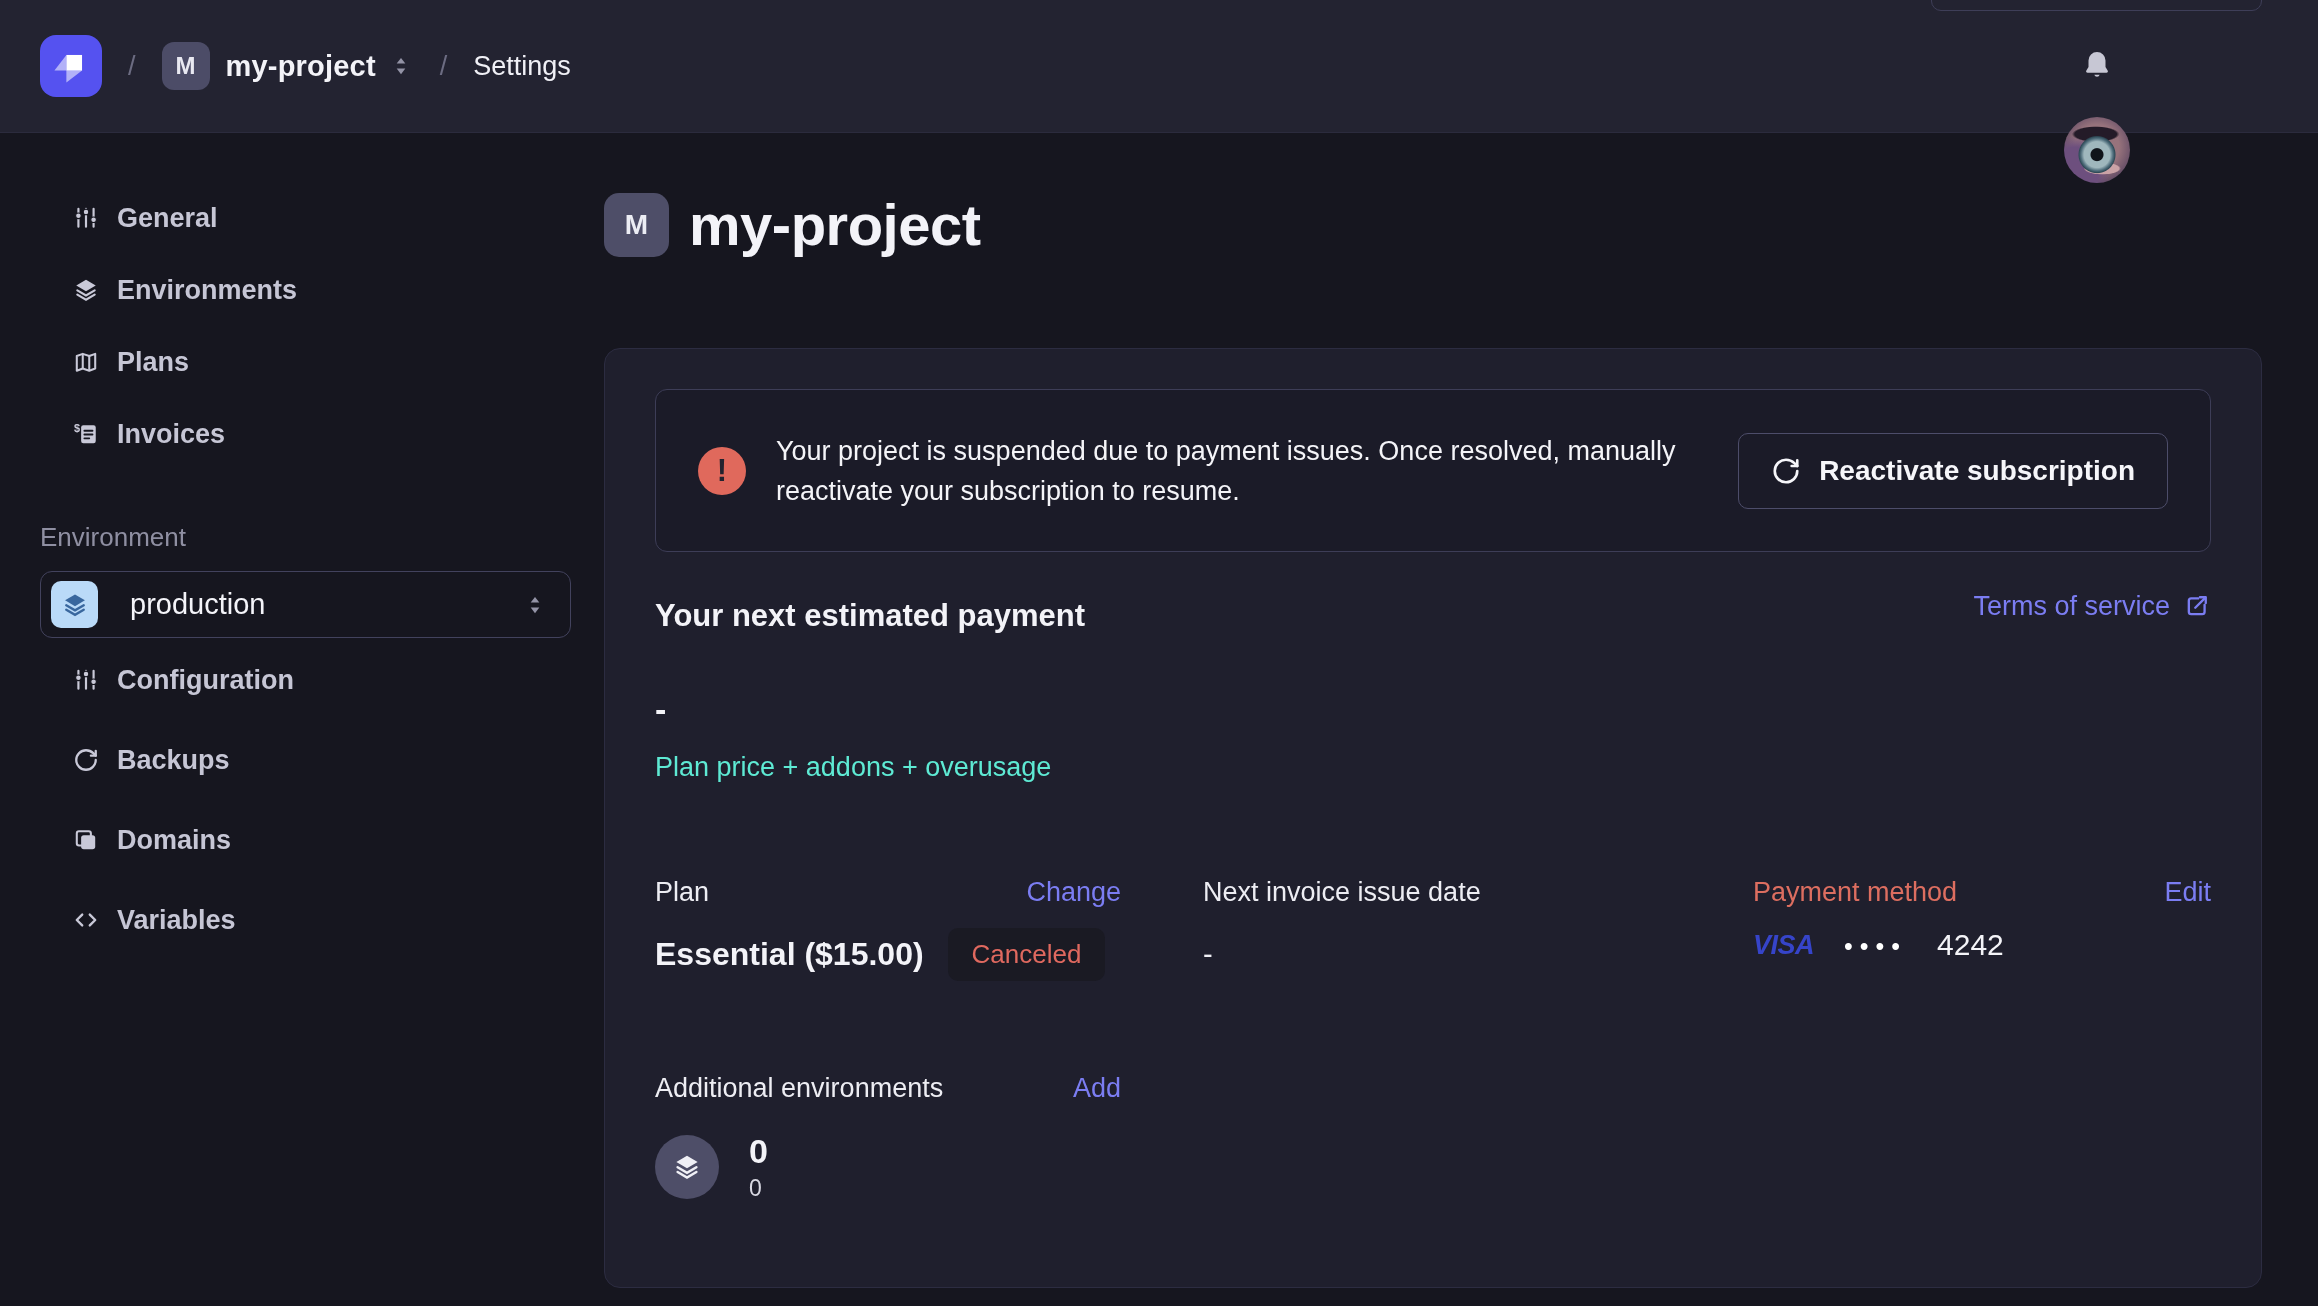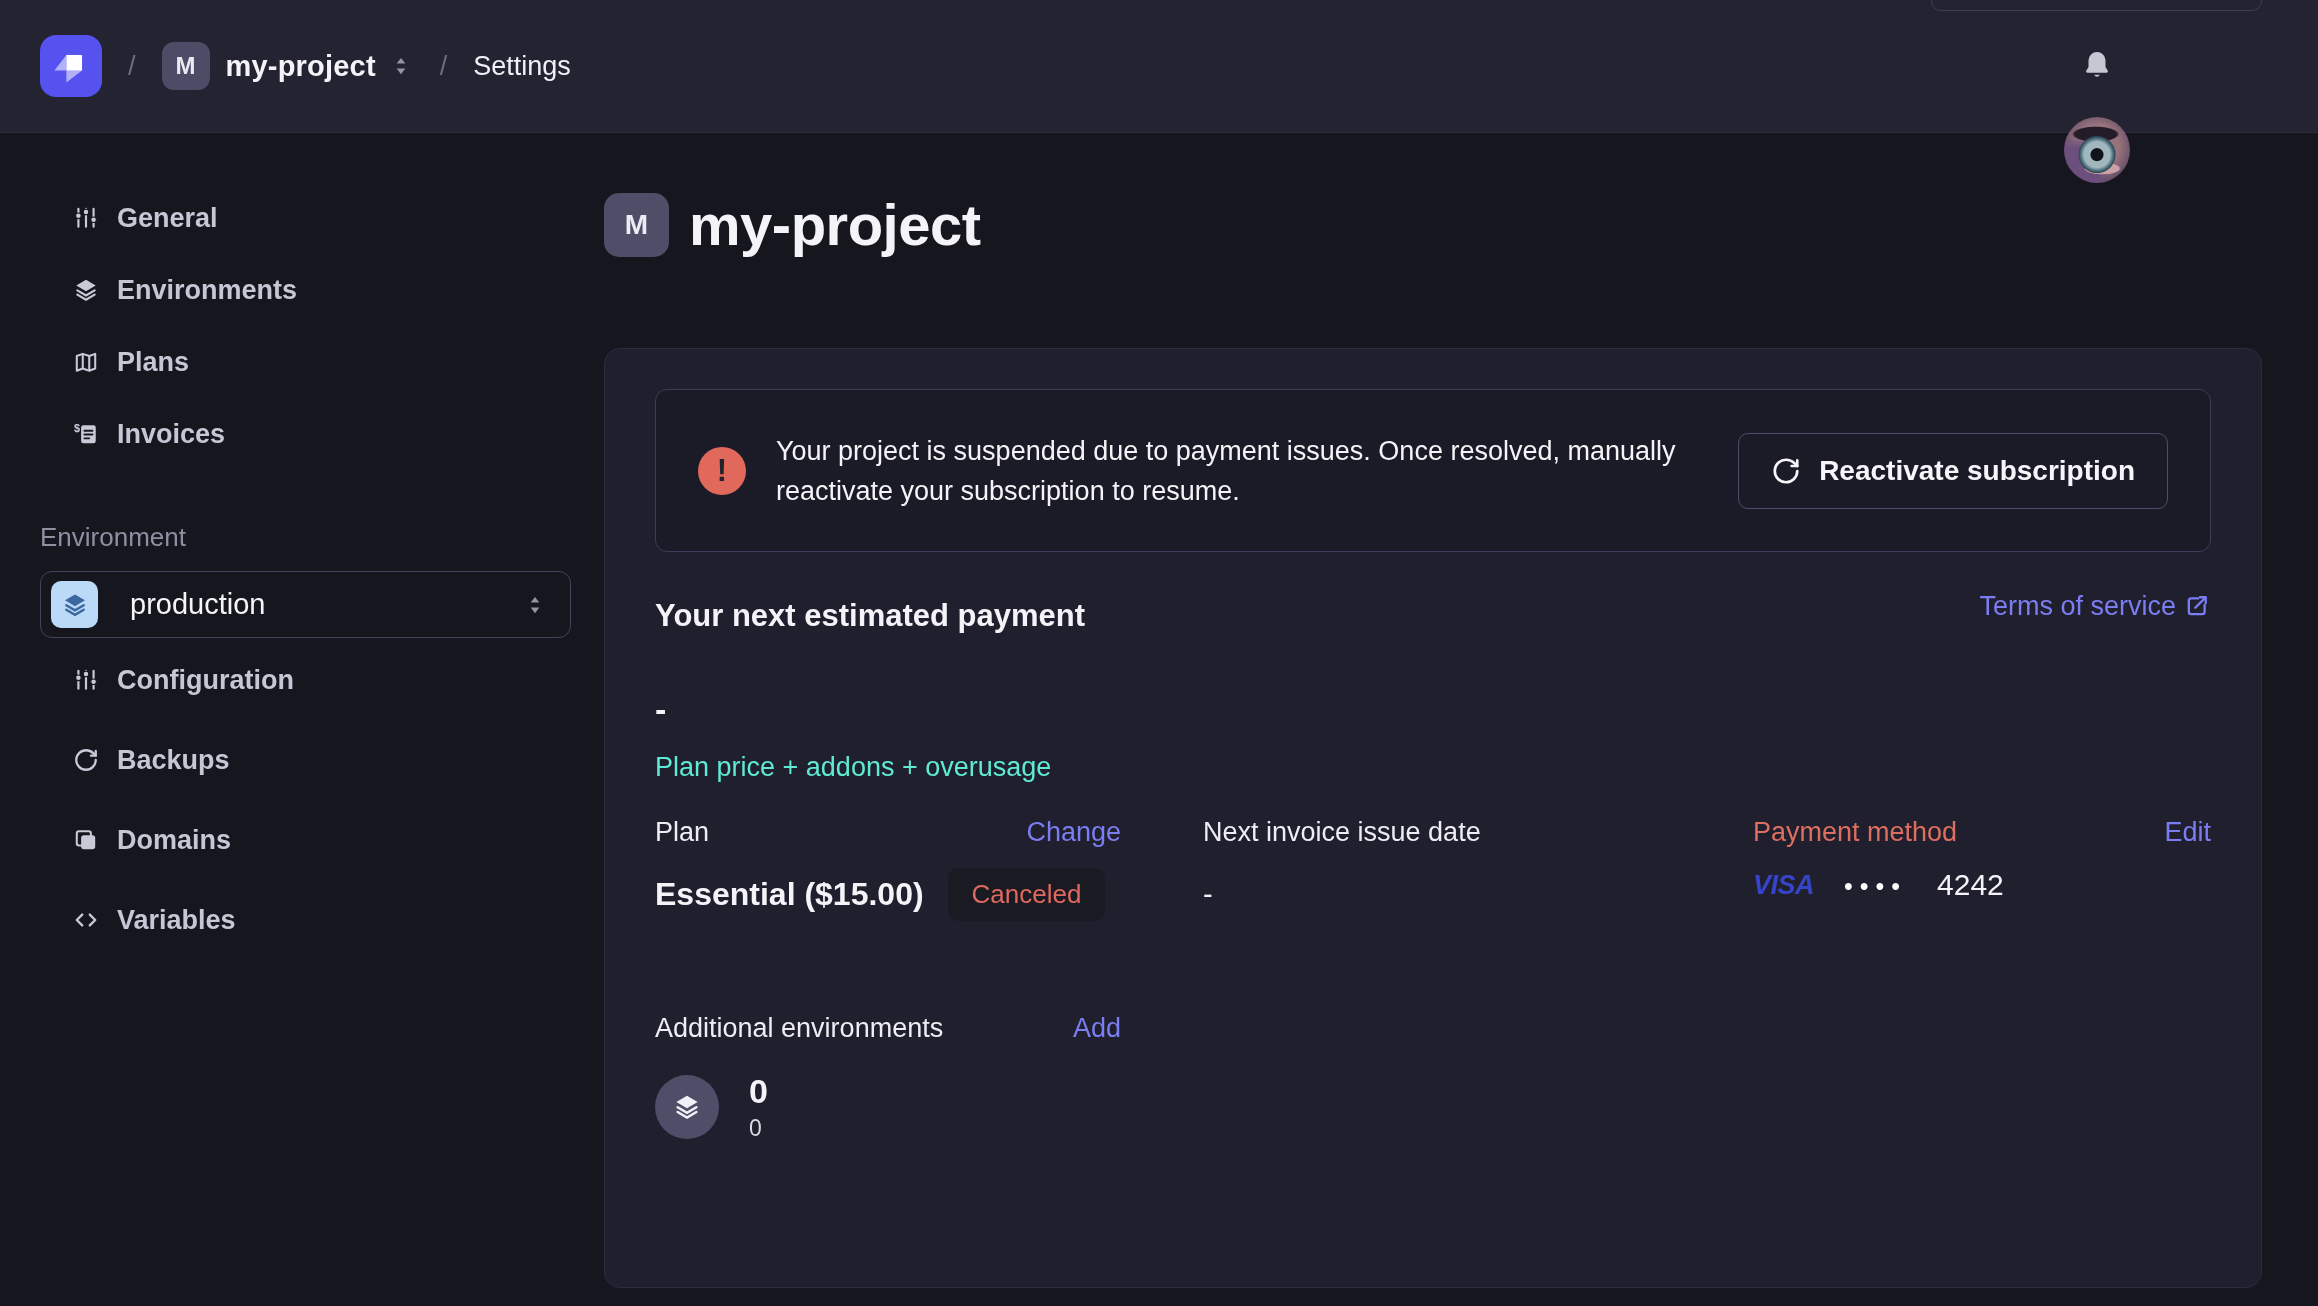--- a/index.html
+++ b/index.html
@@ -108,25 +108,25 @@
     margin-left:auto; height:76px; padding:0 32px; border-radius:10px;
     background:transparent; border:1px solid #4d4d6a; color:#f6f6fa;
     display:flex; align-items:center; gap:18px; font-size:28px; font-weight:700;
     font-family:inherit; cursor:pointer;
   }
 
   
   .pay-head-row { margin-top:46px; display:flex; align-items:center; justify-content:space-between; }
   .pay-head-row h2 { font-size:31px; font-weight:700; }
   .link { color:#7b7df2; text-decoration:none; cursor:pointer; font-size:27px; }
-  .tos { display:flex; align-items:center; gap:7px; position:relative; top:-10px; }
+  .tos { display:flex; align-items:center; gap:13px; position:relative; top:-10px; }
   .amount { margin-top:58px; font-size:34px; font-weight:800; line-height:1; }
   .formula { margin-top:26px; font-size:27px; color:#5eead4; }
 
-  .cols { margin-top:34px; display:flex; }
+  .cols { margin-top:94px; display:flex; }
   .col-head { display:flex; align-items:center; justify-content:space-between; font-size:27px; color:#ededf3; }
   .col-plan { width:466px; flex:none; }
   .col-invoice { width:420px; flex:none; margin-left:82px; }
   .col-method { flex:1; margin-left:130px; }
   .plan-val { margin-top:20px; display:flex; align-items:center; gap:24px; }
   .plan-name { font-size:32px; font-weight:600; }
   .badge-canceled {
     background:#1a1a23; border-radius:10px; padding:11px 24px;
     color:#e0695f; font-size:26px;
   }

